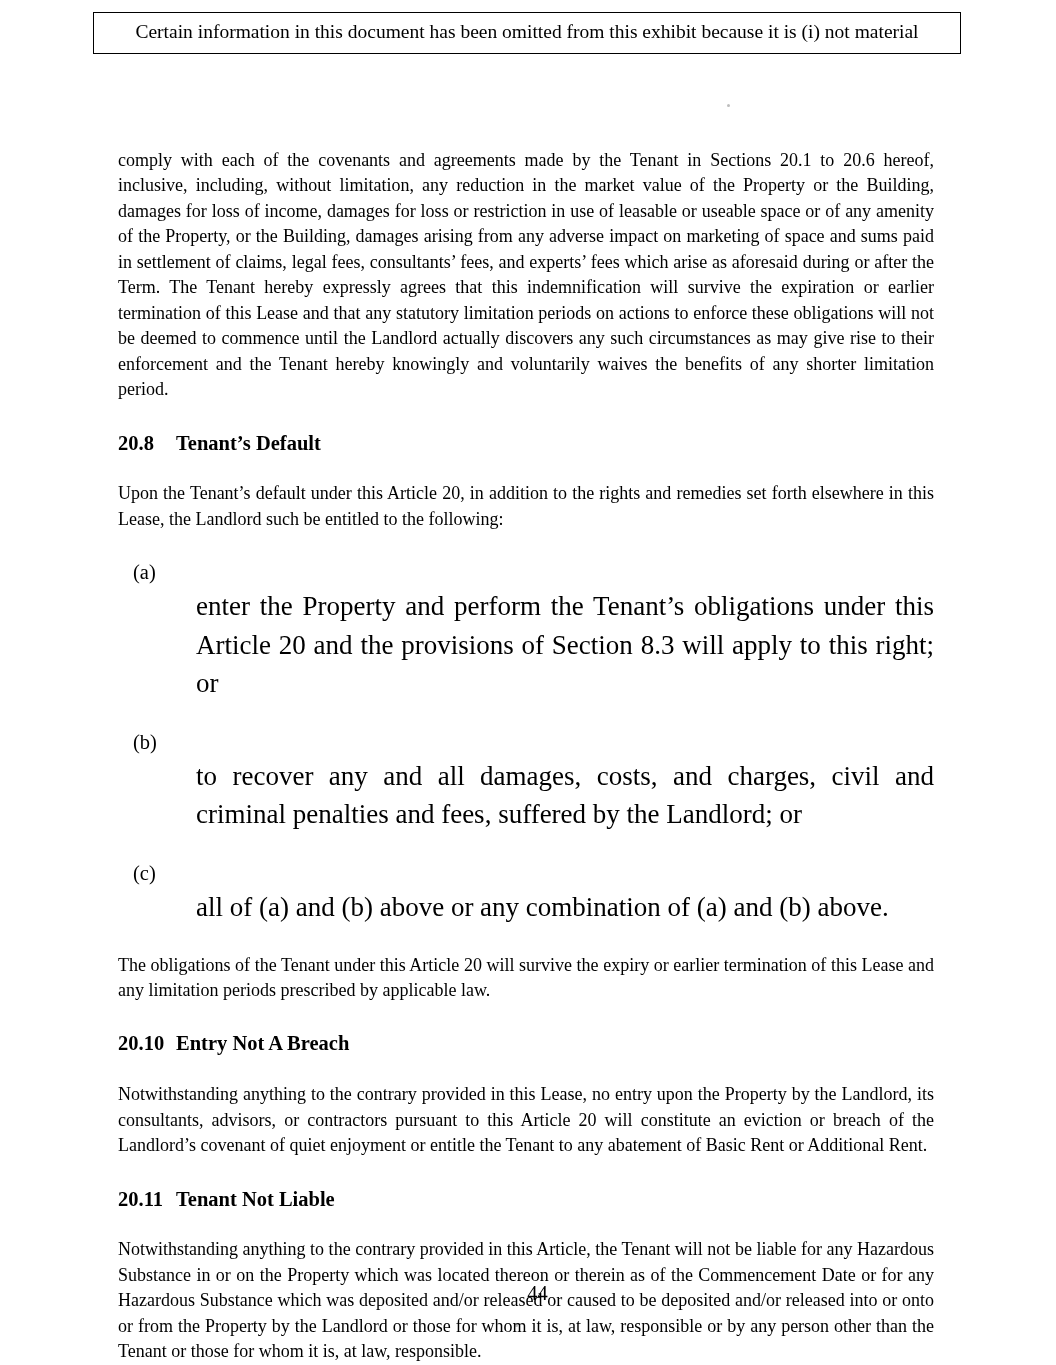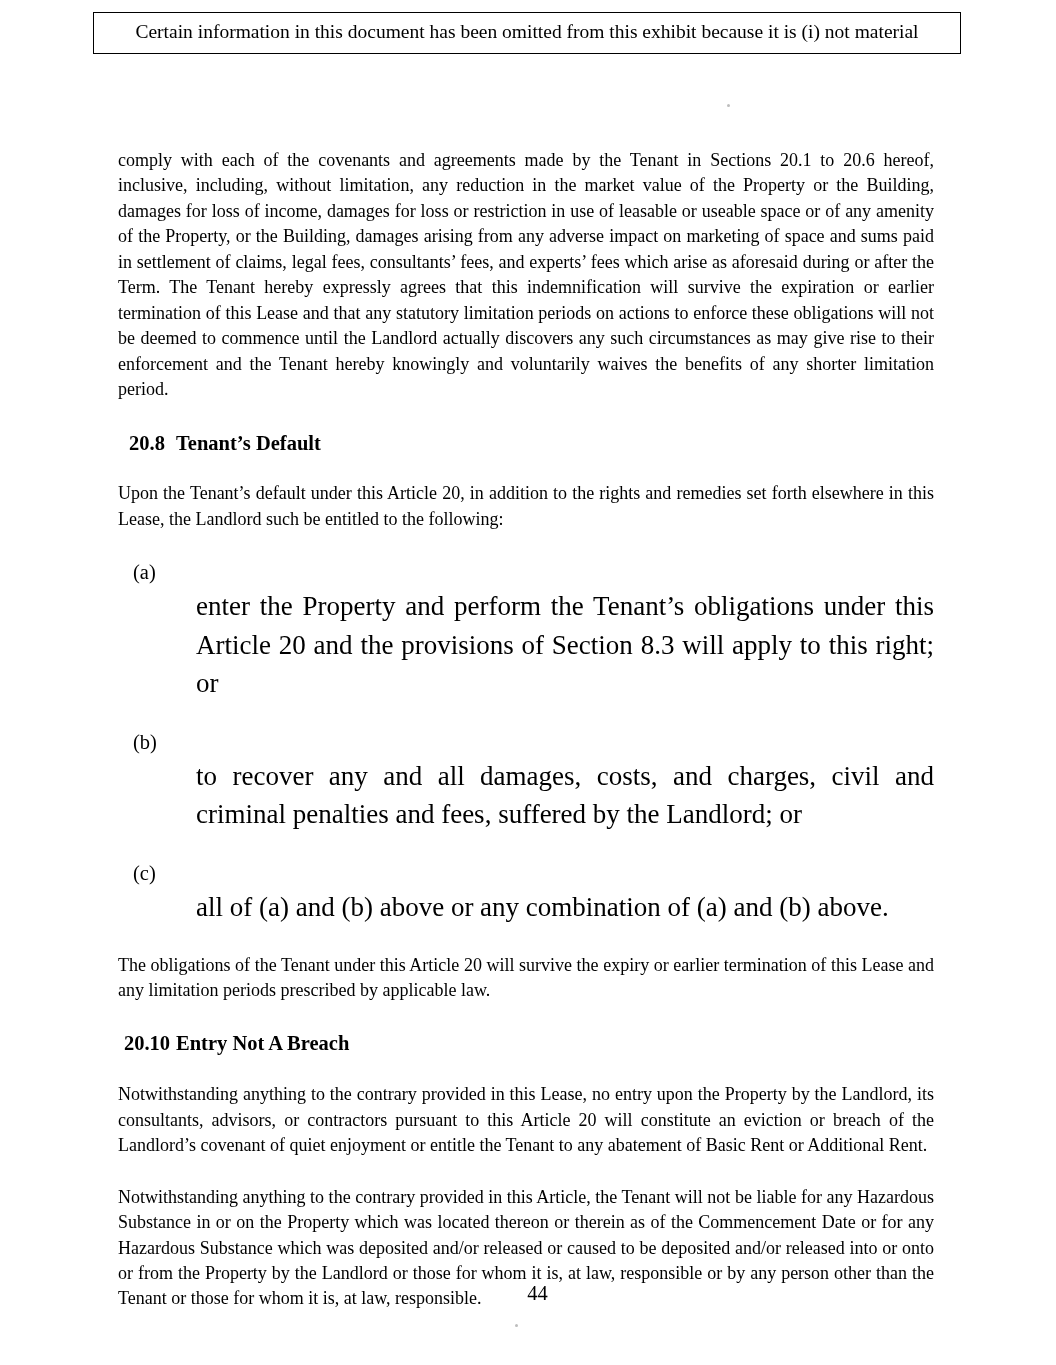--- a/index.html
+++ b/index.html
@@ -55,21 +55,20 @@
   .heading {
     margin-bottom: 24px;
     font-weight: bold;
     font-size: 20.5px;
     line-height: 1.4;
     display: flex;
   }
   .heading .num {
     width: 58px;
     flex: 0 0 58px;
-    text-align: center;
   }
   .heading .htext {
     flex: 1 1 auto;
   }
   .list-item {
     display: flex;
     margin-bottom: 26px;
   }
   .list-item .marker {
     width: 25px;
@@ -144,20 +143,24 @@
 
     <p class="body">The obligations of the Tenant under this Article 20 will survive the expiry or earlier termination of this Lease and any limitation periods prescribed by applicable law.</p>
 
     <div class="heading">
       <span class="num">20.10</span>
       <span class="htext">Entry Not A Breach</span>
     </div>
 
     <p class="body">Notwithstanding anything to the contrary provided in this Lease, no entry upon the Property by the Landlord, its consultants, advisors, or contractors pursuant to this Article 20 will constitute an eviction or breach of the Landlord’s covenant of quiet enjoyment or entitle the Tenant to any abatement of Basic Rent or Additional Rent.</p>
 
+    <div class="heading">
+      <span class="num">20.11</span>
+      <span class="htext">Tenant Not Liable</span>
+    </div>
 
     <p class="body">Notwithstanding anything to the contrary provided in this Article, the Tenant will not be liable for any Hazardous Substance in or on the Property which was located thereon or therein as of the Commencement Date or for any Hazardous Substance which was deposited and/or released or caused to be deposited and/or released into or onto or from the Property by the Landlord or those for whom it is, at law, responsible or by any person other than the Tenant or those for whom it is, at law, responsible.</p>
 
   </div>
 
   <div class="page-number">44</div>
 
 </div>
 
 </body></html>

